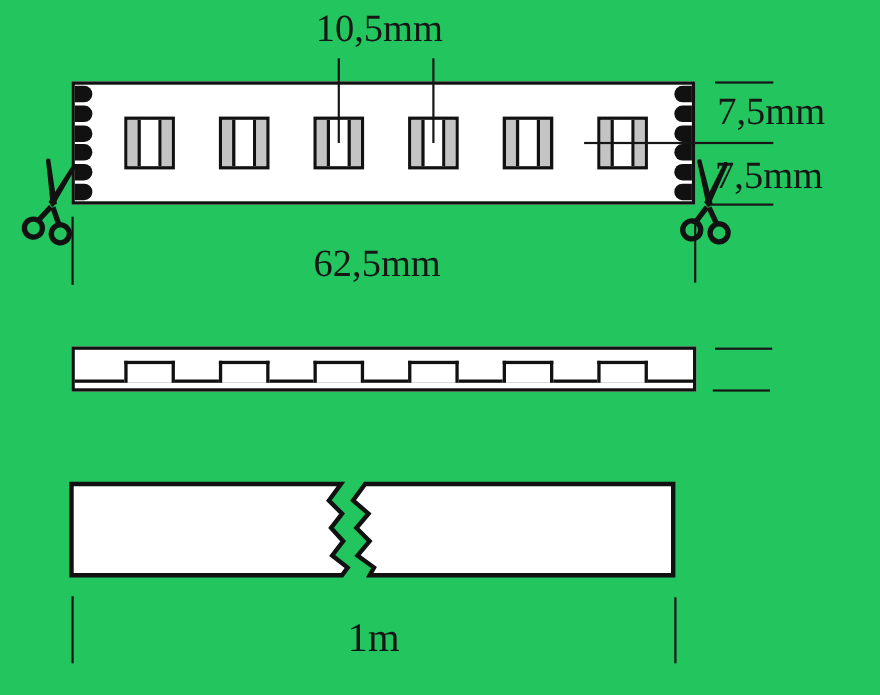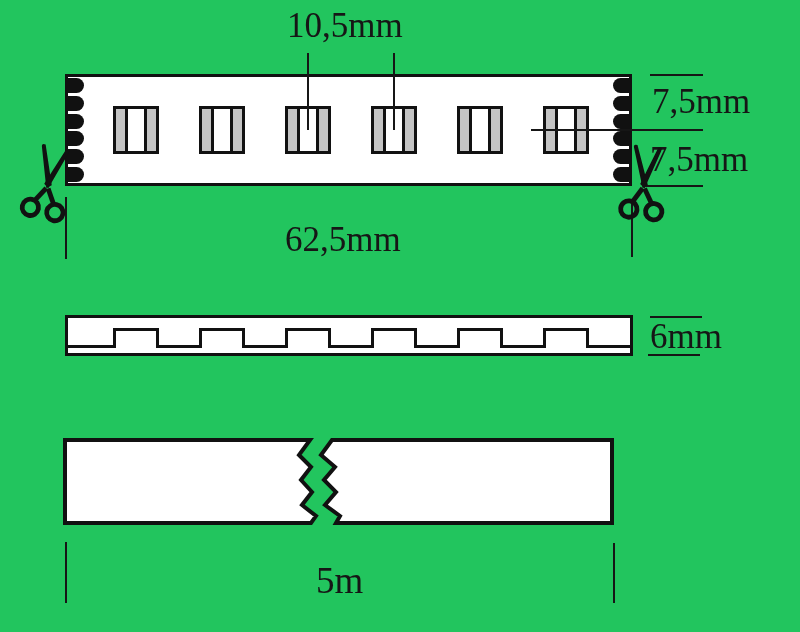--- a/index.html
+++ b/index.html
@@ -133,25 +133,24 @@
   <div class="strip-side"></div>
   <div class="pcb-base"></div>
   <div class="bump c1"></div>
   <div class="bump c2"></div>
   <div class="bump c3"></div>
   <div class="bump c4"></div>
   <div class="bump c5"></div>
   <div class="bump c6"></div>
 
   <div class="line" style="left:650px; top:316px; width:52px; height:2px;"></div>
-  <div class="dim-label" style="left:650px; top:319px;">6mm</div>
   <div class="line" style="left:648px; top:354px; width:52px; height:2px;"></div>
 
   <svg class="roll-svg" width="800" height="104" viewBox="0 430 800 104">
     <path d="M 65,440 L 310,440 L 299,455 L 311,467 L 301,480 L 312,492 L 302,505 L 316,516 L 311,523 L 65,523 Z" fill="#fff" stroke="#111" stroke-width="4"></path>
     <path d="M 332,440 L 612,440 L 612,523 L 336,523 L 340,516 L 325,505 L 336,492 L 324,480 L 335,467 L 321,455 Z" fill="#fff" stroke="#111" stroke-width="4"></path>
   </svg>
 
   <div class="line" style="left:65px;  top:542px; width:2px; height:61px;"></div>
   <div class="line" style="left:613px; top:543px; width:2px; height:60px;"></div>
-  <div class="dim-label" style="left:316px; top:562px; font-size:37px;">5m</div>
+  <div class="dim-label" style="left:316px; top:562px; font-size:37px;">1m</div>
 
 </div>
 
 </body></html>

